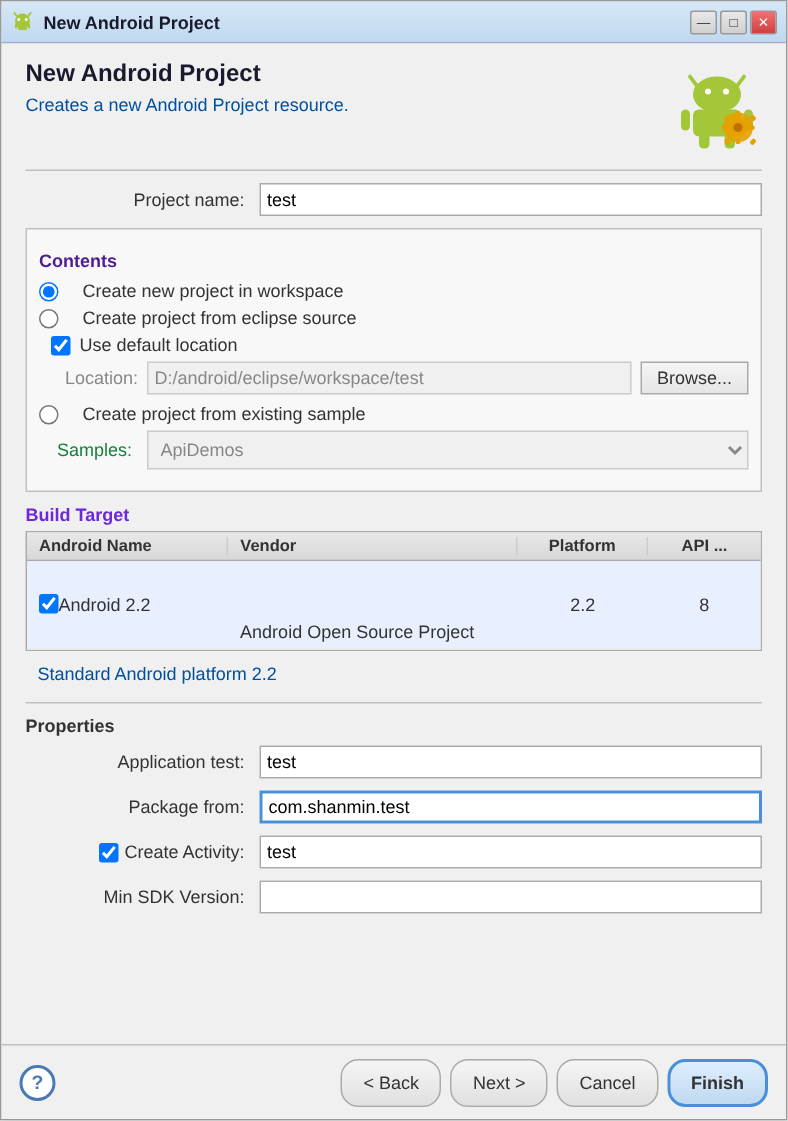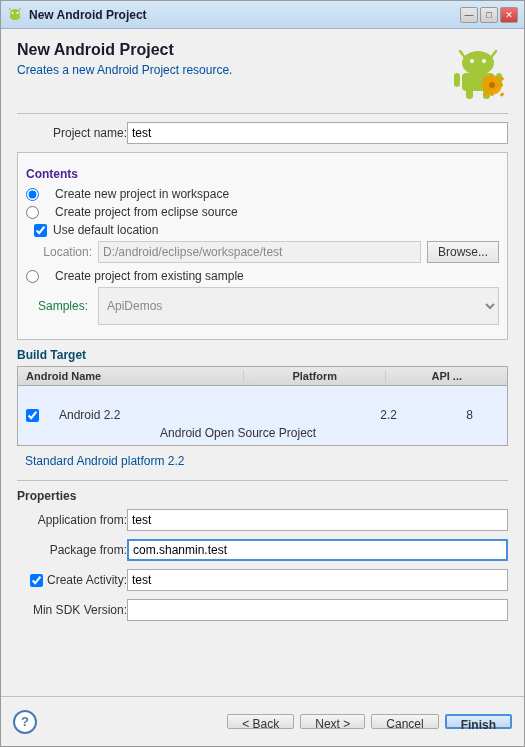--- a/index.html
+++ b/index.html
@@ -97,22 +97,23 @@
     }
     .field-row {
       display: flex;
       align-items: center;
       margin-bottom: 8px;
     }
     .field-label {
       color: #333;
       min-width: 110px;
       text-align: right;
-      padding-right: 0;
-      font-size: 12px;
+      padding-right: 10px;
+      font-size: 12px;
+      margin-left: 46px;
     }
     .field-input {
       flex: 1;
       height: 22px;
       border: 1px solid #aaa;
       background: white;
       padding: 2px 4px;
       font-size: 12px;
       outline: none;
     }
@@ -198,35 +199,35 @@
       padding-left: 8px;
     }
     .samples-label {
       font-size: 12px;
       color: #15803d;
       min-width: 58px;
       text-align: center;
     }
     .samples-select {
       flex: 1;
-      height: 38px;
+      height: 26px;
       border: 1px solid #ccc;
       background: #f0f0f0;
       font-size: 12px;
       color: #888;
       padding: 0 4px;
       outline: none;
       cursor: default;
     }
     .build-target-section {
       margin-bottom: 8px;
     }
     .build-target-label {
       font-weight: 600;
-      color: #0c4a6e;
+      color: #6d28d9;
       font-size: 12px;
       margin-bottom: 4px;
     }
     .table-container {
       border: 1px solid #aaa;
       background: white;
       margin-bottom: 4px;
     }
     .table-header {
       display: flex;
@@ -251,21 +252,21 @@
       align-items: center;
       background: #e8f0ff;
       border-bottom: 1px solid #eee;
       padding: 4px 0;
     }
     .td {
       font-size: 12px;
       color: #333;
       padding: 0 8px;
     }
-    .td-name { flex: 2; display: flex; align-items: flex-end; gap: 20px; }
+    .td-name { flex: 2; display: flex; align-items: flex-start; gap: 0; }
     .td-vendor { flex: 3; margin-top: 36px; }
     .td-platform { flex: 1.2; text-align: center; }
     .td-api { flex: 1; text-align: center; }
     .table-note {
       font-size: 12px;
       color: #0050a0;
       padding: 4px 8px;
     }
     .properties-section {
       margin-top: 6px;
@@ -302,28 +303,28 @@
       display: flex;
       align-items: center;
       justify-content: center;
     }
     .footer-right {
       display: flex;
       gap: 6px;
       align-items: center;
     }
     .footer-btn {
-      height: 15px;
+      height: 32px;
       padding: 2px 14px;
       background: linear-gradient(to bottom, #f5f5f5, #e0e0e0);
       border: 1px solid #aaa;
       font-size: 12px;
       cursor: pointer;
       color: #333;
-      border-radius: 2px;
+      border-radius: 12px;
     }
     .footer-btn.primary {
       background: linear-gradient(to bottom, #deeeff, #c0d8f0);
       border: 2px solid #4a90d9;
       font-weight: 600;
     }
     .contents-box {
       border: 1px solid #c0c0c0;
       padding: 8px;
       margin-bottom: 8px;
@@ -439,20 +440,21 @@
         <span class="samples-label">Samples:</span>
         <select class="samples-select"><option>ApiDemos</option></select>
       </div>
     </div>
 
     <div class="build-target-section">
       <div class="build-target-label">Build Target</div>
       <div class="table-container">
         <div class="table-header">
           <div class="th th-name">Android Name</div>
+          <div class="th th-vendor">Vendor</div>
           <div class="th th-platform">Platform</div>
           <div class="th th-api">API ...</div>
         </div>
         <div class="table-row">
           <div class="td td-name">
             <input type="checkbox" checked="" style="">
             <span>Android 2.2</span>
           </div>
           <div class="td td-vendor">Android Open Source Project</div>
           <div class="td td-platform">2.2</div>
@@ -461,21 +463,21 @@
       </div>
       <div class="table-note">Standard Android platform 2.2</div>
     </div>
 
     <div class="divider"></div>
 
     <div class="properties-section">
       <div class="properties-label">Properties</div>
 
       <div class="field-row">
-        <span class="field-label">Application from:</span>
+        <span class="field-label">Application test:</span>
         <input class="field-input" type="text" value="test" style="">
       </div>
 
       <div class="field-row">
         <span class="field-label">Package from:</span>
         <input class="field-input blue-border" type="text" value="com.shanmin.test" style="">
       </div>
 
       <div class="field-row">
         <span class="field-label" style="display:flex;align-items:center;justify-content:flex-end;gap:4px;">

